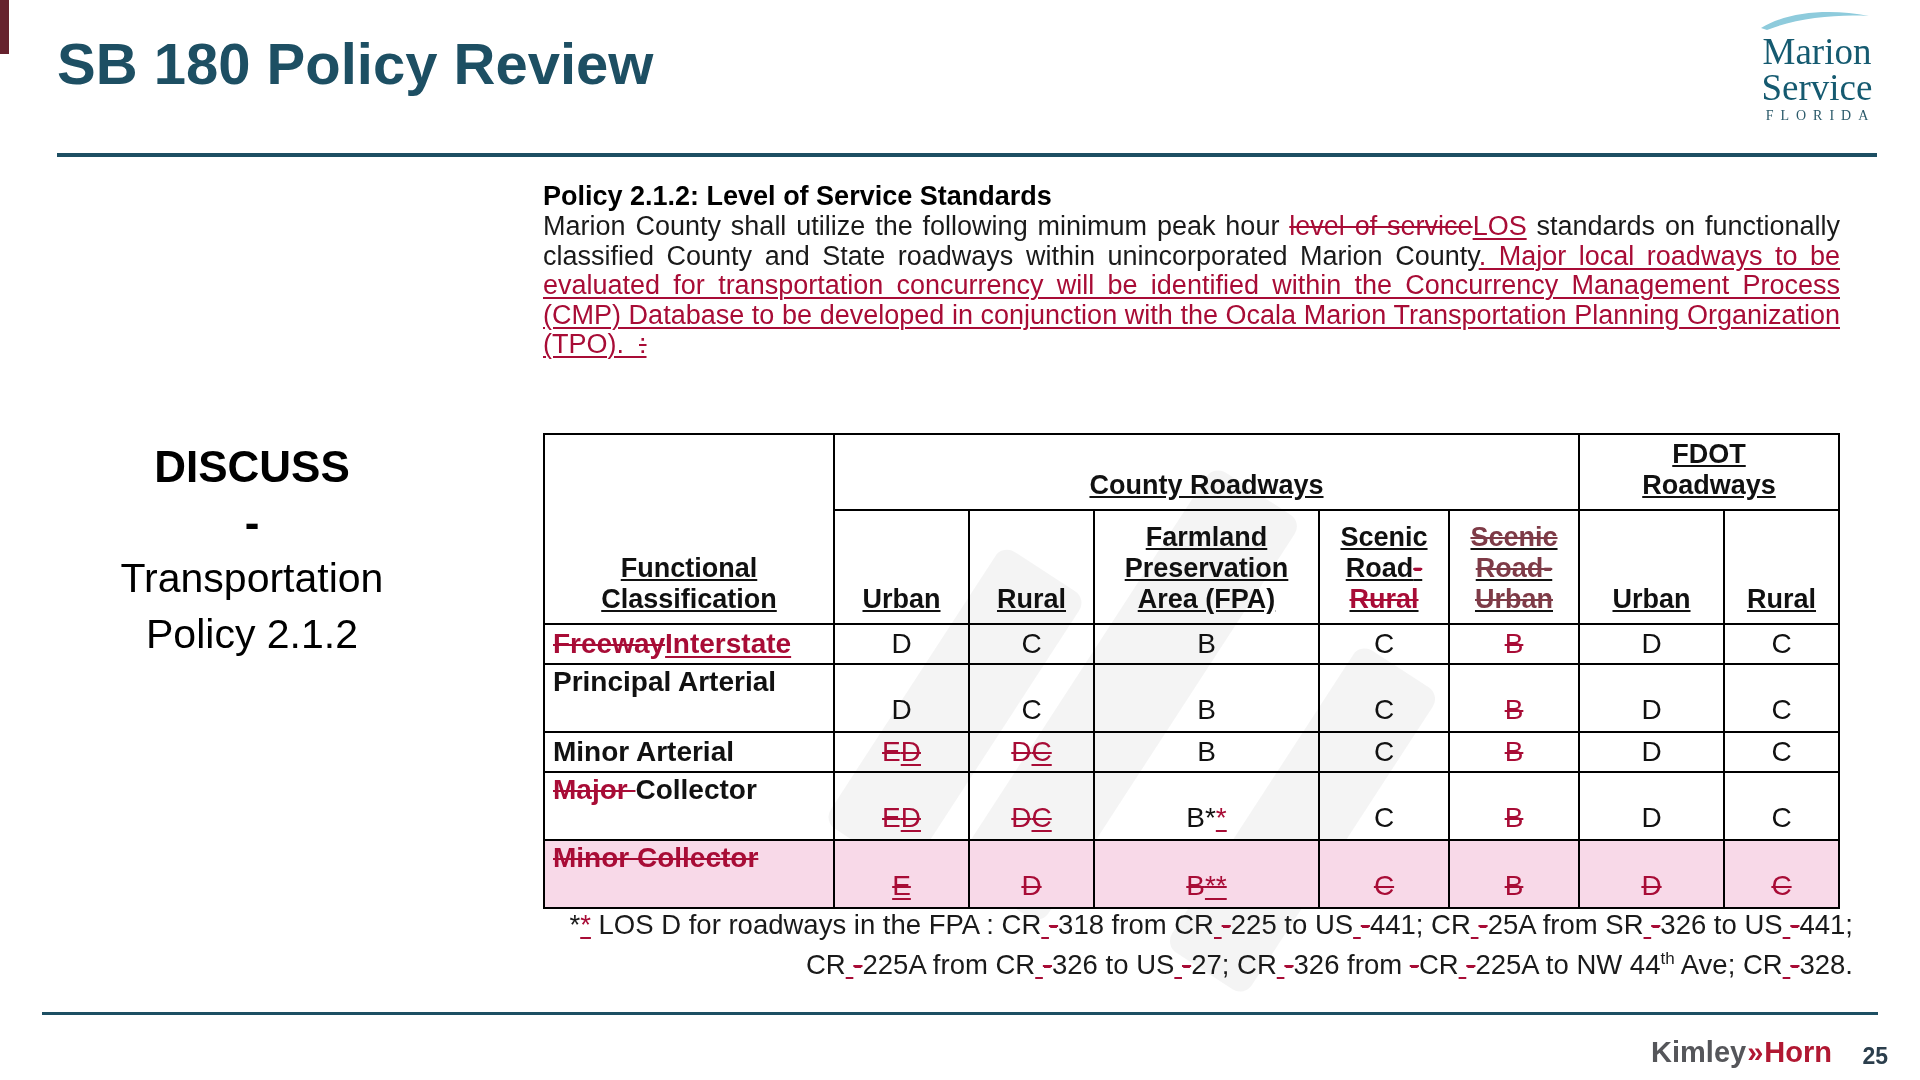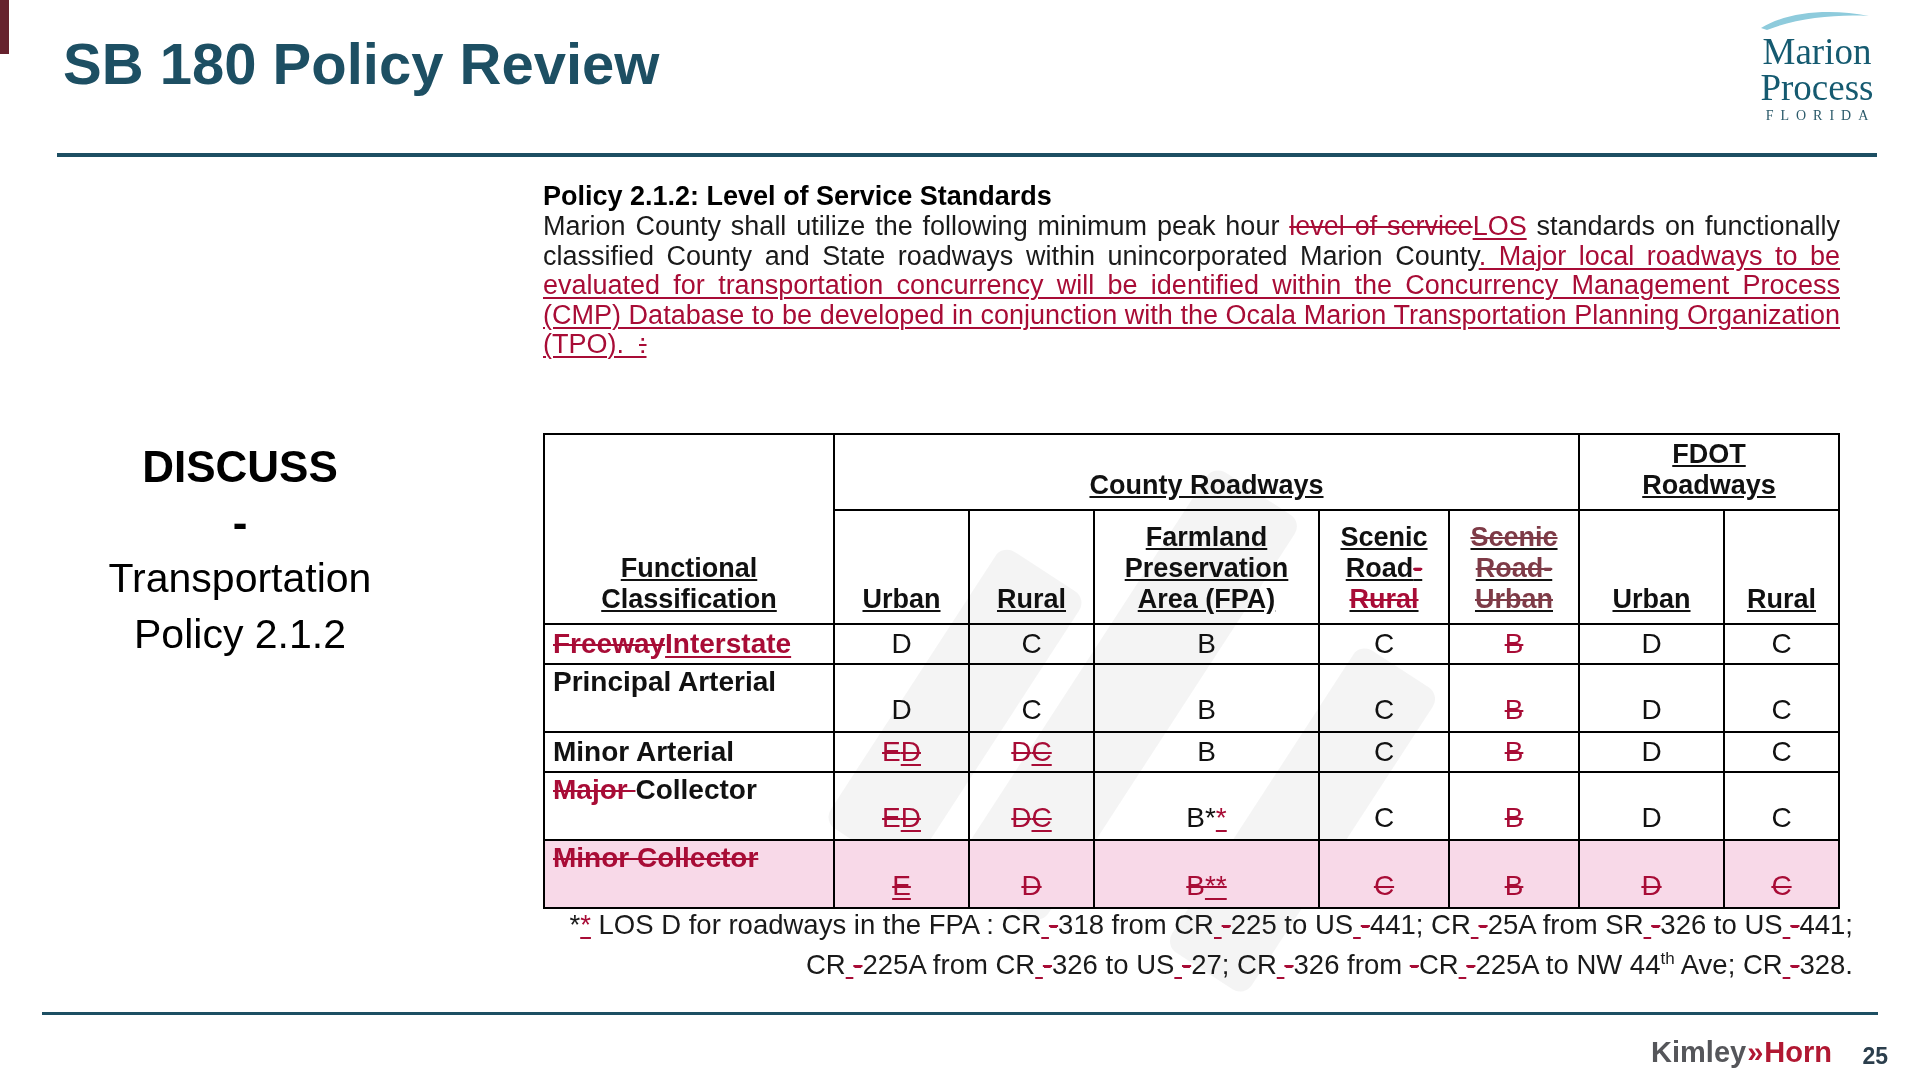--- a/index.html
+++ b/index.html
@@ -18,32 +18,32 @@
     position:relative;overflow:hidden;
   }
   .slide{position:absolute;inset:0;background:#fff;}
 
   
   .left-sliver{position:absolute;left:0;top:0;width:9px;height:54px;background:#66222e;}
 
   
   .page-title{
     position:absolute;left:57px;top:30px;
-    font-size:58px;font-weight:bold;color:var(--teal);letter-spacing:0px;margin-left:6px;
+    font-size:58px;font-weight:bold;color:var(--teal);letter-spacing:0px;
   }
   .title-rule{position:absolute;left:57px;top:153px;width:1820px;height:4px;background:var(--teal);}
 
   
   .mc-logo{position:absolute;left:1742px;top:8px;width:150px;text-align:center;color:#155a70;}
   .mc-swoosh{display:block;margin:0 auto;}
   .mc-line{font-family:"Liberation Serif",serif;font-size:37px;line-height:36px;color:#155a70;}
   .mc-florida{font-family:"Liberation Serif",serif;font-size:14px;letter-spacing:7px;margin-top:2px;padding-left:7px;color:#2b5a6a;}
 
   
-  .discuss{position:absolute;left:40px;top:438px;width:400px;text-align:center;color:#000;}
+  .discuss{position:absolute;left:52px;top:438px;width:400px;text-align:center;color:#000;}
   .discuss .d1{font-size:44px;font-weight:bold;line-height:58px;}
   .discuss .d2{font-size:44px;font-weight:bold;line-height:54px;}
   .discuss .d3,.discuss .d4{font-size:41px;line-height:56px;}
 
   
   .policy{position:absolute;left:543px;top:181px;width:1297px;}
   .policy h2{font-size:27px;font-weight:bold;line-height:31px;color:#000;}
   .policy p{font-size:27px;line-height:29.5px;text-align:justify;color:#1a1a1a;}
 
   
@@ -101,21 +101,21 @@
   <div class="left-sliver"></div>
 
   <h1 class="page-title">SB 180 Policy Review</h1>
   <div class="title-rule"></div>
 
   <div class="mc-logo">
     <svg class="mc-swoosh" width="120" height="26" viewBox="0 0 120 26">
       <path d="M4 20 C 30 4, 72 0, 112 8 C 80 6, 40 10, 10 22 Z" fill="#8ecbdc"></path>
     </svg>
     <div class="mc-line">Marion</div>
-    <div class="mc-line">Process</div>
+    <div class="mc-line">Service</div>
     <div class="mc-florida">FLORIDA</div>
   </div>
 
   <div class="discuss">
     <div class="d1">DISCUSS</div>
     <div class="d2">-</div>
     <div class="d3">Transportation</div>
     <div class="d4">Policy 2.1.2</div>
   </div>
 

